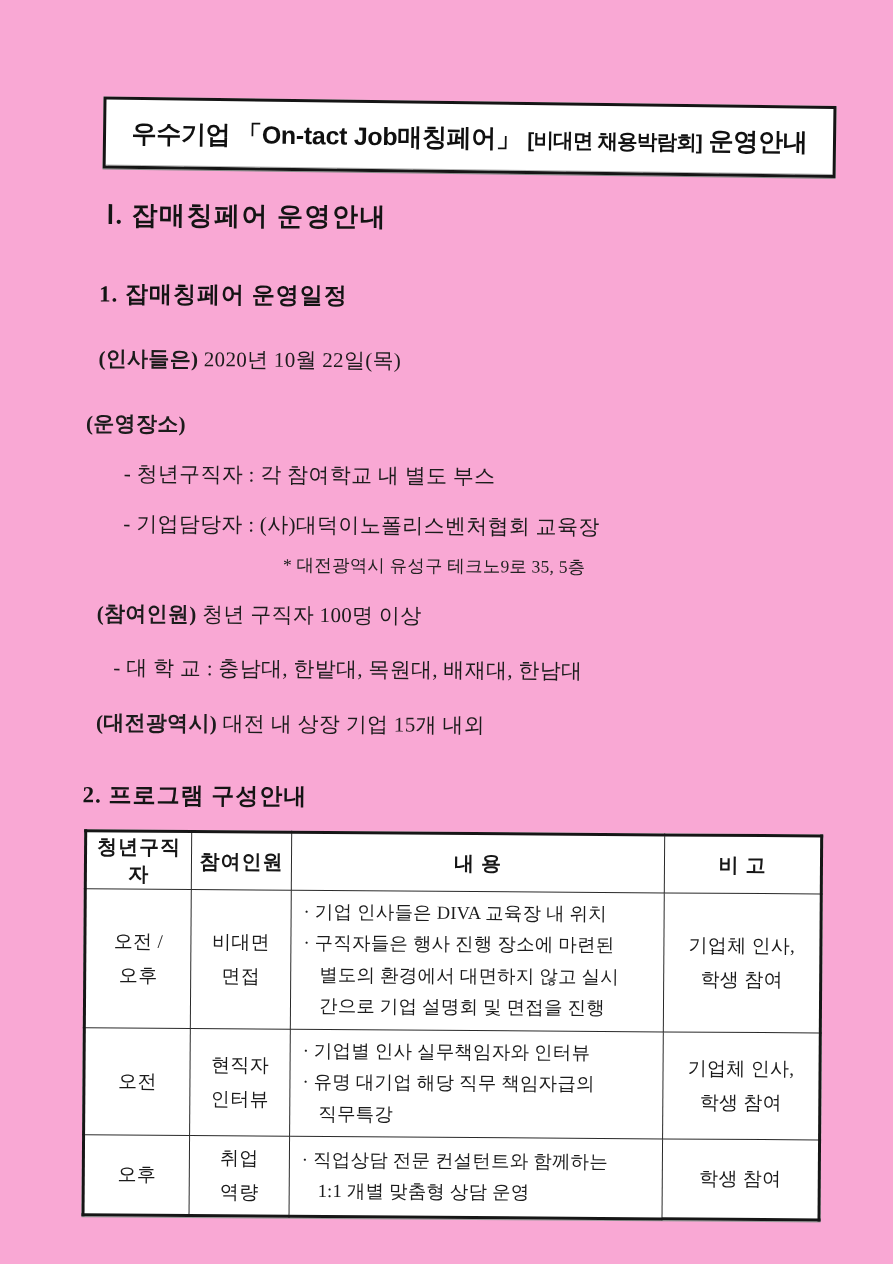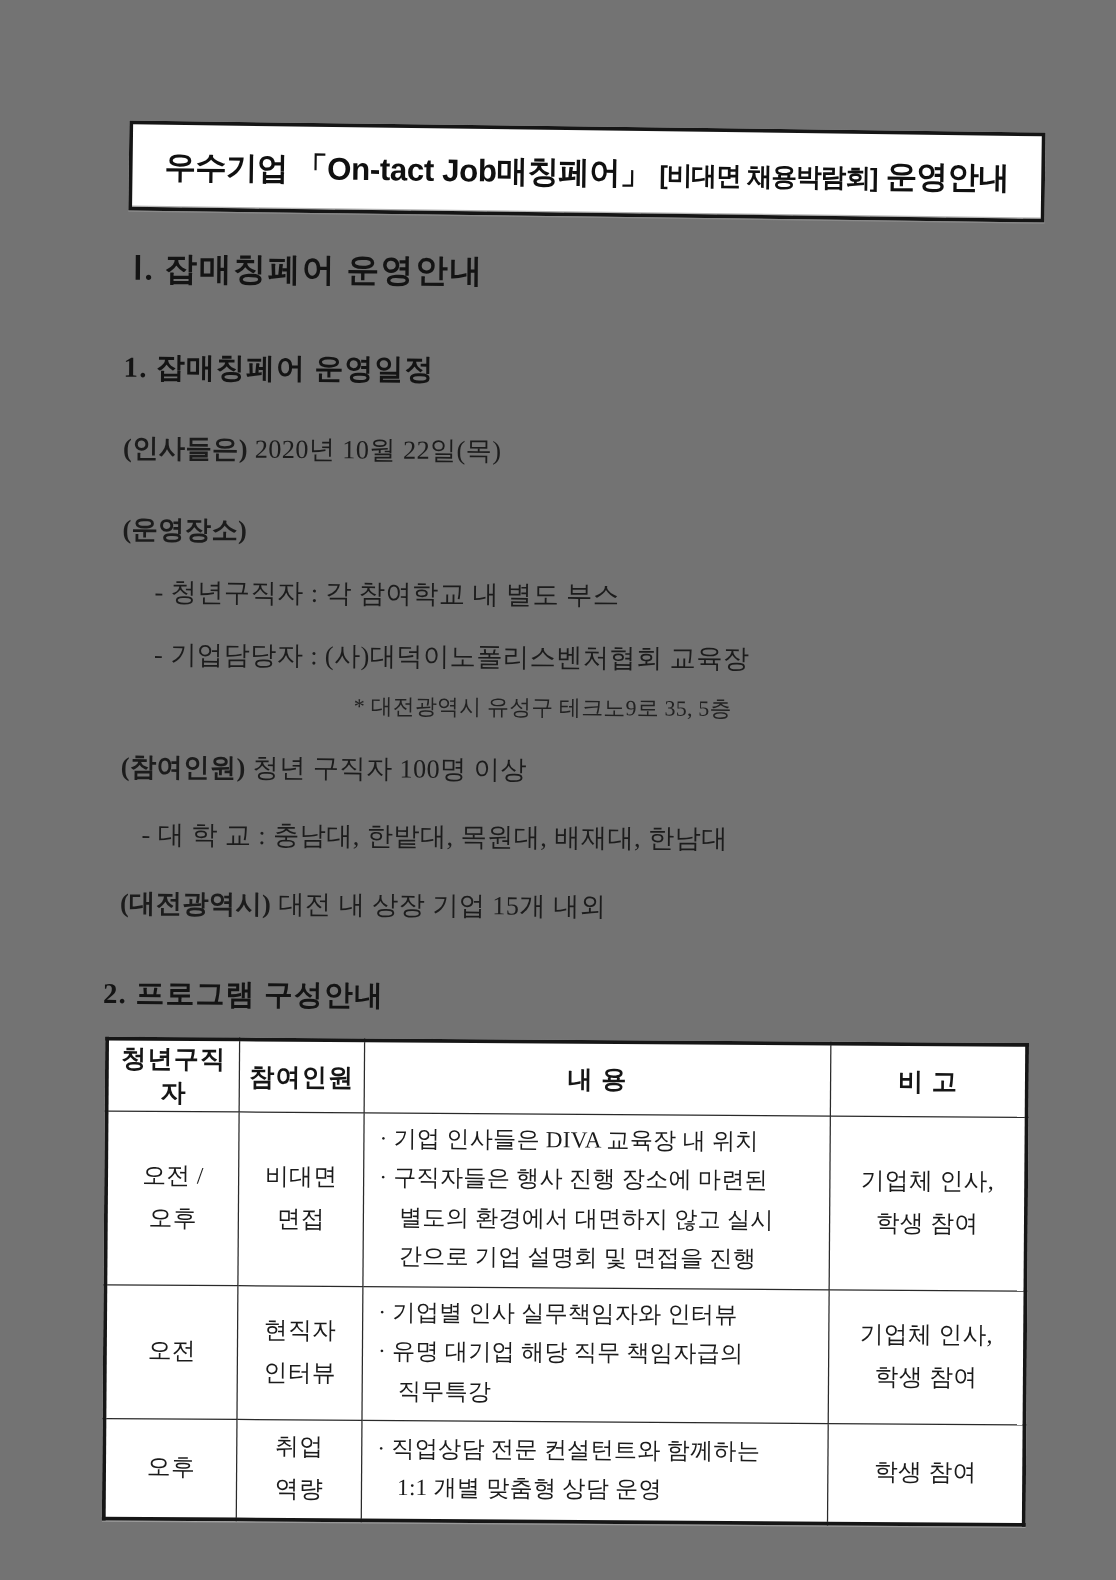--- a/index.html
+++ b/index.html
@@ -4,21 +4,21 @@
 <style>
   html, body {
     margin: 0;
     padding: 0;
     background: #ffffff;
   }
   #doc {
     position: relative;
     width: 893px;
     height: 1264px;
-    background: #737373;
+    background: #f9a8d4;
     overflow: hidden;
     font-family: "Liberation Serif", serif;
     color: #1b1b1b;
   }
   
   .tilt {
     position: absolute;
     left: 0; top: 0;
     width: 893px; height: 1264px;
     transform: rotate(0.4deg);
@@ -135,21 +135,21 @@
 
     <div class="abs h1" style="left:108px; top:197px;">Ⅰ. 잡매칭페어 운영안내</div>
 
     <div class="abs h2" style="left:101px; top:278px;">1. 잡매칭페어 운영일정</div>
 
     <div class="abs bodyline" style="left:101px; top:344px;">
       <span class="lbl">(인사들은)</span>
       <span>2020년 10월 22일(목)</span>
     </div>
 
-    <div class="abs bodyline" style="left:101px; top:409px;font-family:Liberation Serif, serif;">
+    <div class="abs bodyline" style="left:89px; top:409px;font-family:Liberation Serif, serif;">
       <span class="lbl">(운영장소)</span>
     </div>
 
     <div class="abs bodyline" style="left:127px; top:459px;">- 청년구직자 : 각 참여학교 내 별도 부스</div>
 
     <div class="abs bodyline" style="left:127px; top:509px;">- 기업담당자 : (사)대덕이노폴리스벤처협회 교육장</div>
 
     <div class="abs note-line" style="left:287px; top:551px;">* 대전광역시 유성구 테크노9로 35, 5층</div>
 
     <div class="abs bodyline" style="left:101px; top:599px;">

